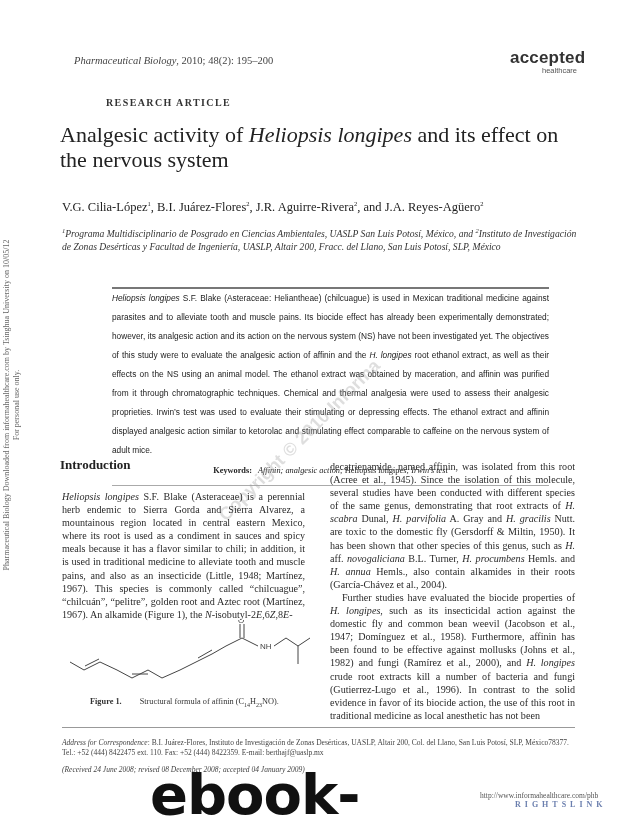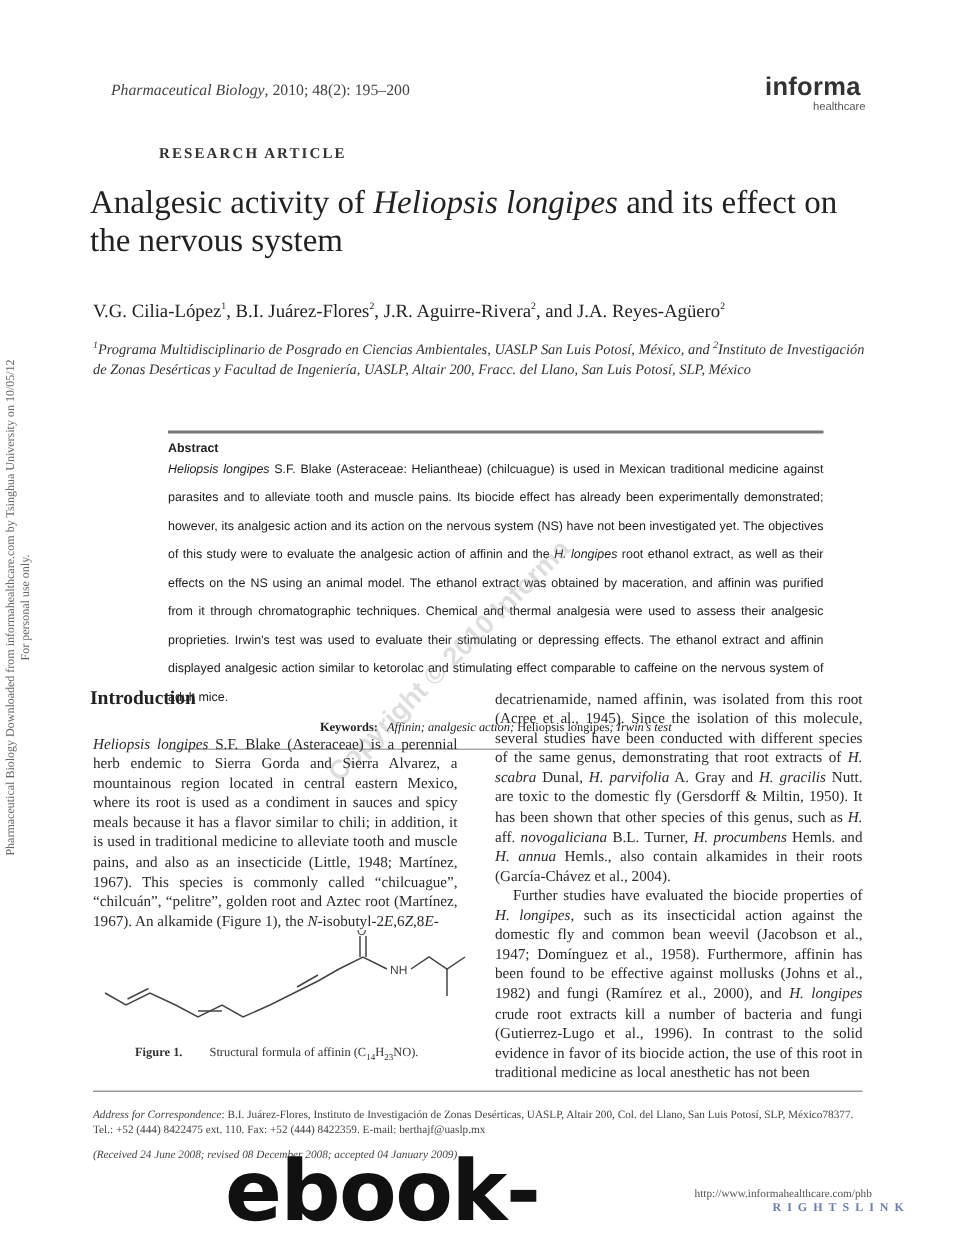--- a/index.html
+++ b/index.html
@@ -30,48 +30,47 @@
   #col-right{left:330px;top:460px;width:245px;}
   #intro-head{left:60px;top:457px;font-family:"Liberation Serif",serif;font-weight:bold;font-size:13px;color:#222;}
   .indent{text-indent:12px;}
   #figure{left:62px;top:620px;width:250px;height:70px;}
   #fig-caption{left:90px;top:697px;font-family:"Liberation Serif",serif;font-size:8.3px;color:#333;}
   #fig-caption b{font-weight:bold;margin-right:18px;}
   #footer-rule{left:62px;top:727px;width:513px;height:1px;background:#999;}
   #corr{left:62px;top:738px;width:520px;font-family:"Liberation Serif",serif;font-size:7.5px;line-height:10px;color:#444;}
   #received{left:62px;top:765px;font-family:"Liberation Serif",serif;font-style:italic;font-size:7.5px;color:#444;}
   #issn{left:62px;top:781px;font-family:"Liberation Serif",serif;font-size:7.5px;line-height:10px;color:#555;}
-  #url{left:463px;top:791px;font-family:"Liberation Serif",serif;font-size:7.5px;color:#555;}
+  #url{left:480px;top:791px;font-family:"Liberation Serif",serif;font-size:7.5px;color:#555;}
   #rightslink{left:515px;top:800px;font-family:Liberation Serif, serif;font-size:8px;letter-spacing:4px;color:#6b7fae;font-weight:bold;}
   #watermark{left:150px;top:765px;font-family:"DejaVu Sans",sans-serif;font-weight:bold;font-size:56px;color:#111;letter-spacing:-1px;line-height:60px;}
   #copyright-stamp{left:190px;top:430px;transform:rotate(-45deg);font-family:"Liberation Sans",sans-serif;font-weight:bold;font-size:18px;color:rgba(160,160,160,0.35);}
 </style>
 </head>
 <body>
 
 <div class="abs serif" id="journal"><i>Pharmaceutical Biology</i><span>, 2010; 48(2): 195–200</span></div>
 
 <div class="abs" id="logo">
-  <div class="big">informa</div>
+  <div class="big">accepted</div>
   <div class="small">healthcare</div>
 </div>
 
 <div class="abs" id="article-type">RESEARCH ARTICLE</div>
 
 <div class="abs" id="title"><span>Analgesic activity of </span><i>Heliopsis longipes</i><span> and its effect on the nervous system</span></div>
 
 <div class="abs" id="authors">
   <span>V.G. Cilia-López</span><sup>1</sup><span>, </span><span>B.I. Juárez-Flores</span><sup>2</sup><span>, </span><span>J.R. Aguirre-Rivera</span><sup>2</sup><span>, and </span><span>J.A. Reyes-Agüero</span><sup>2</sup>
 </div>
 
 <div class="abs" id="affil"><sup>1</sup><span>Programa Multidisciplinario de Posgrado en Ciencias Ambientales, UASLP San Luis Potosí, México, and </span><sup>2</sup><span>Instituto de Investigación de Zonas Desérticas y Facultad de Ingeniería, UASLP, Altair 200, Fracc. del Llano, San Luis Potosí, SLP, México</span></div>
 
 <div class="abs" id="abstract-box">
   <div class="rule"></div>
-  <div id="abstract-head">Abstract</div>
   <div id="abstract-text"><i>Heliopsis longipes</i><span> S.F. Blake (Asteraceae: Heliantheae) (chilcuague) is used in Mexican traditional medicine against parasites and to alleviate tooth and muscle pains. Its biocide effect has already been experimentally demonstrated; however, its analgesic action and its action on the nervous system (NS) have not been investigated yet. The objectives of this study were to evaluate the analgesic action of affinin and the </span><i>H. longipes</i><span> root ethanol extract, as well as their effects on the NS using an animal model. The ethanol extract was obtained by maceration, and affinin was purified from it through chromatographic techniques. Chemical and thermal analgesia were used to assess their analgesic proprieties. Irwin’s test was used to evaluate their stimulating or depressing effects. The ethanol extract and affinin displayed analgesic action similar to ketorolac and stimulating effect comparable to caffeine on the nervous system of adult mice.</span></div>
   <div id="keywords"><b>Keywords:</b><span class="kw-i">Affinin; analgesic action; </span><span>Heliopsis longipes</span><span class="kw-i">; Irwin’s test</span></div>
   <div class="rule-thin" style="margin-top:10px;"></div>
 </div>
 
 <div class="abs" id="copyright-stamp">Copyright © 2010 Informa</div>
 
 <div class="abs" id="sidebar-note">
   <div>Pharmaceutical Biology Downloaded from informahealthcare.com by Tsinghua University on 10/05/12</div>
   <div>For personal use only.</div>

